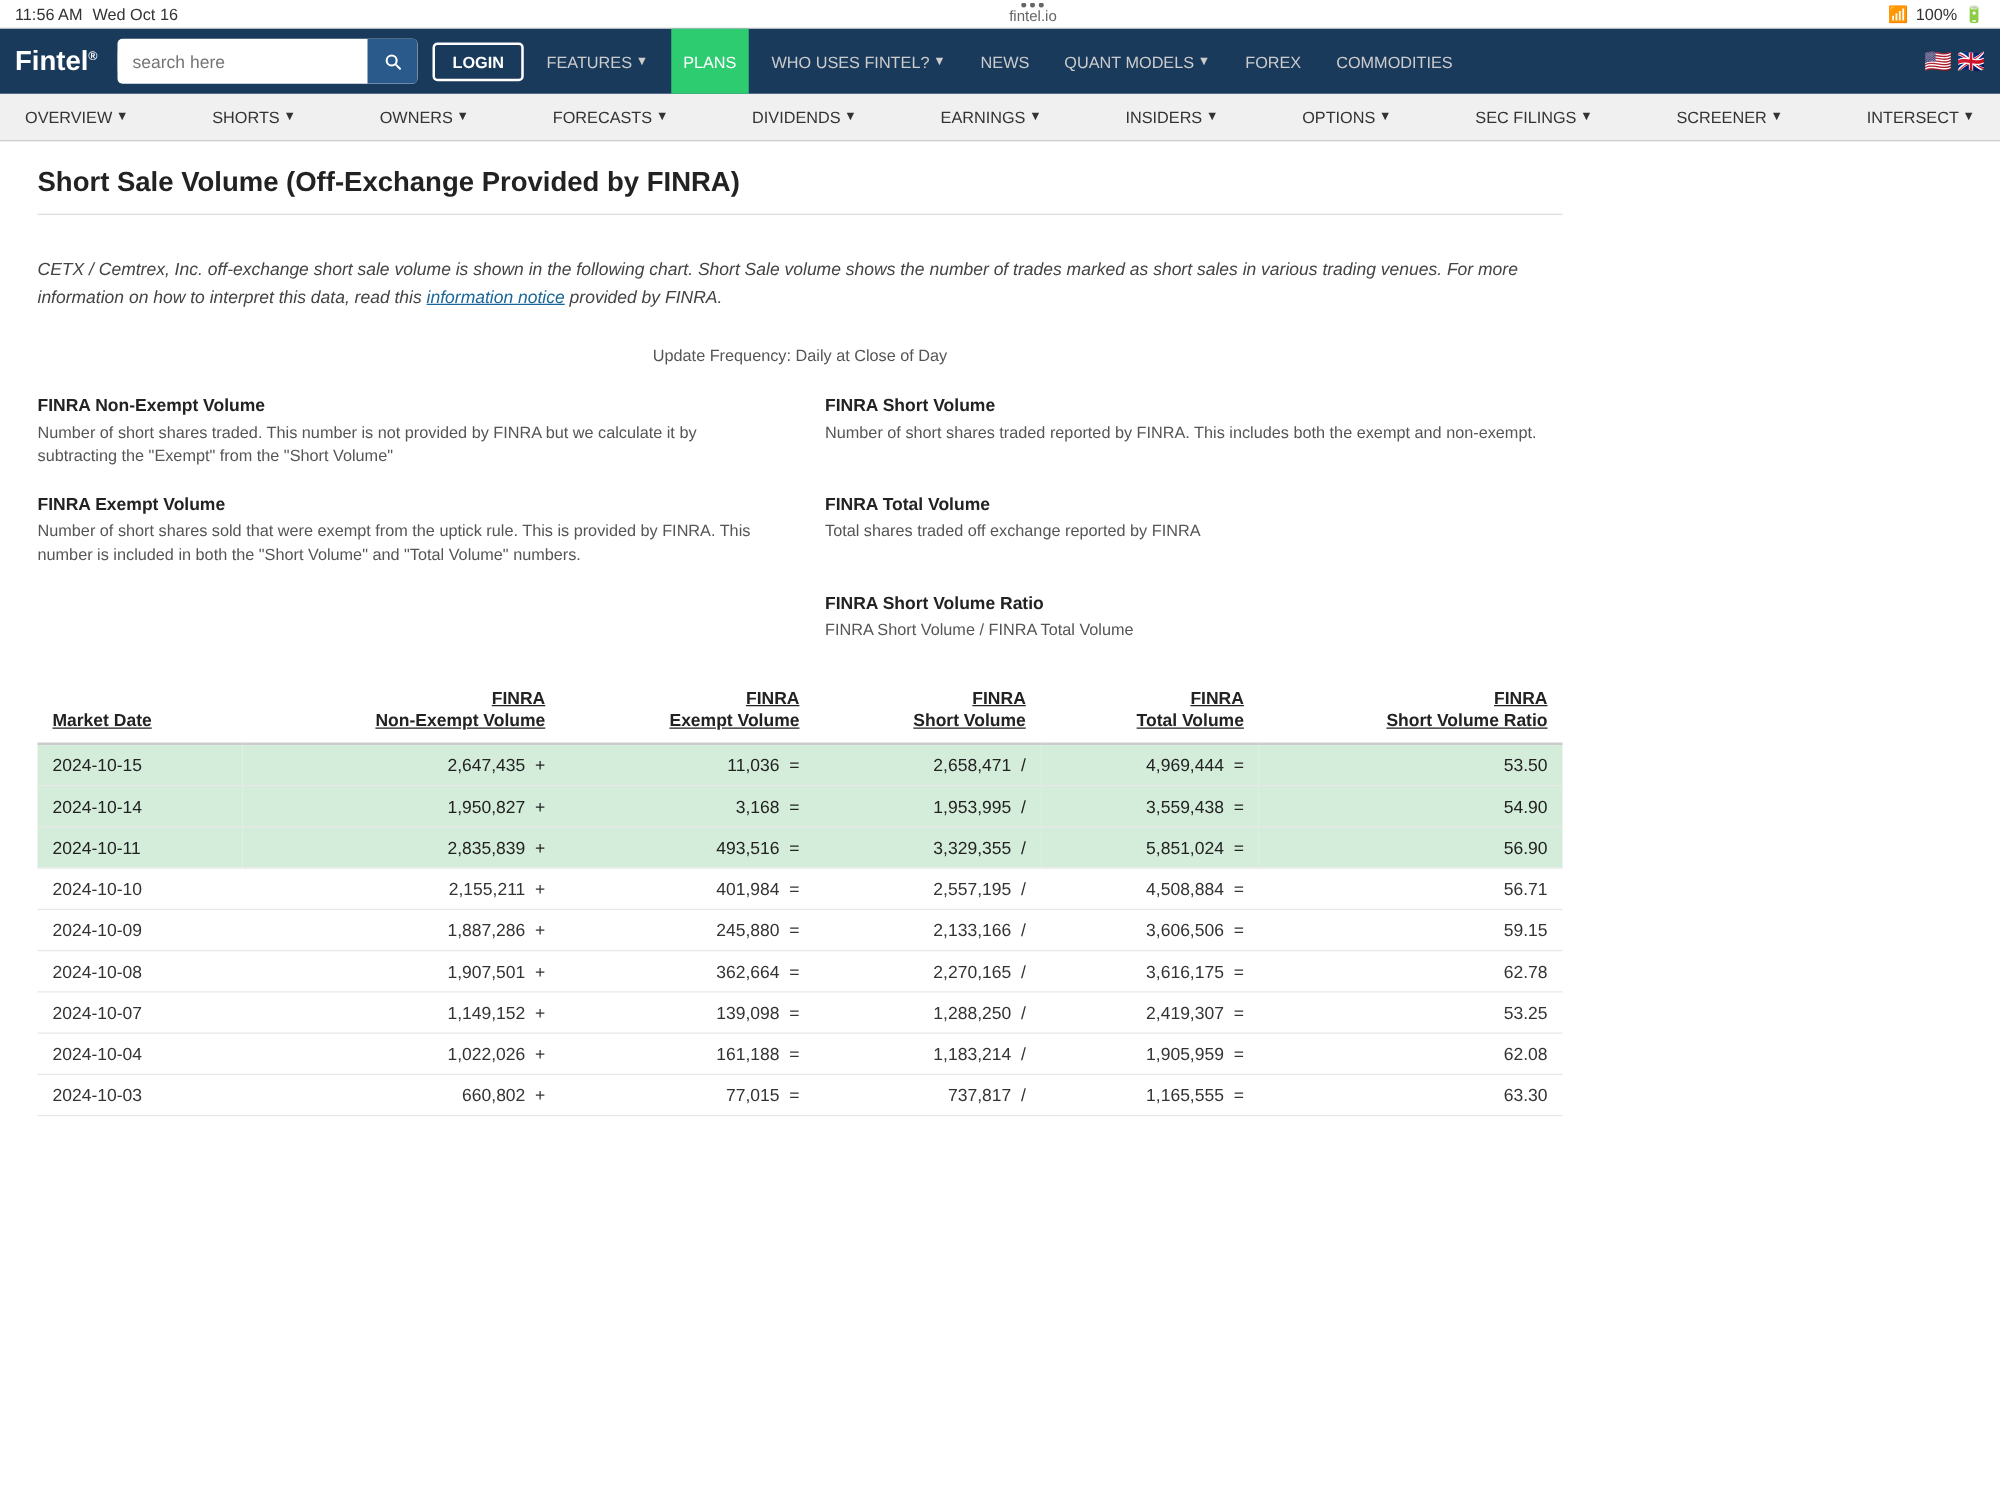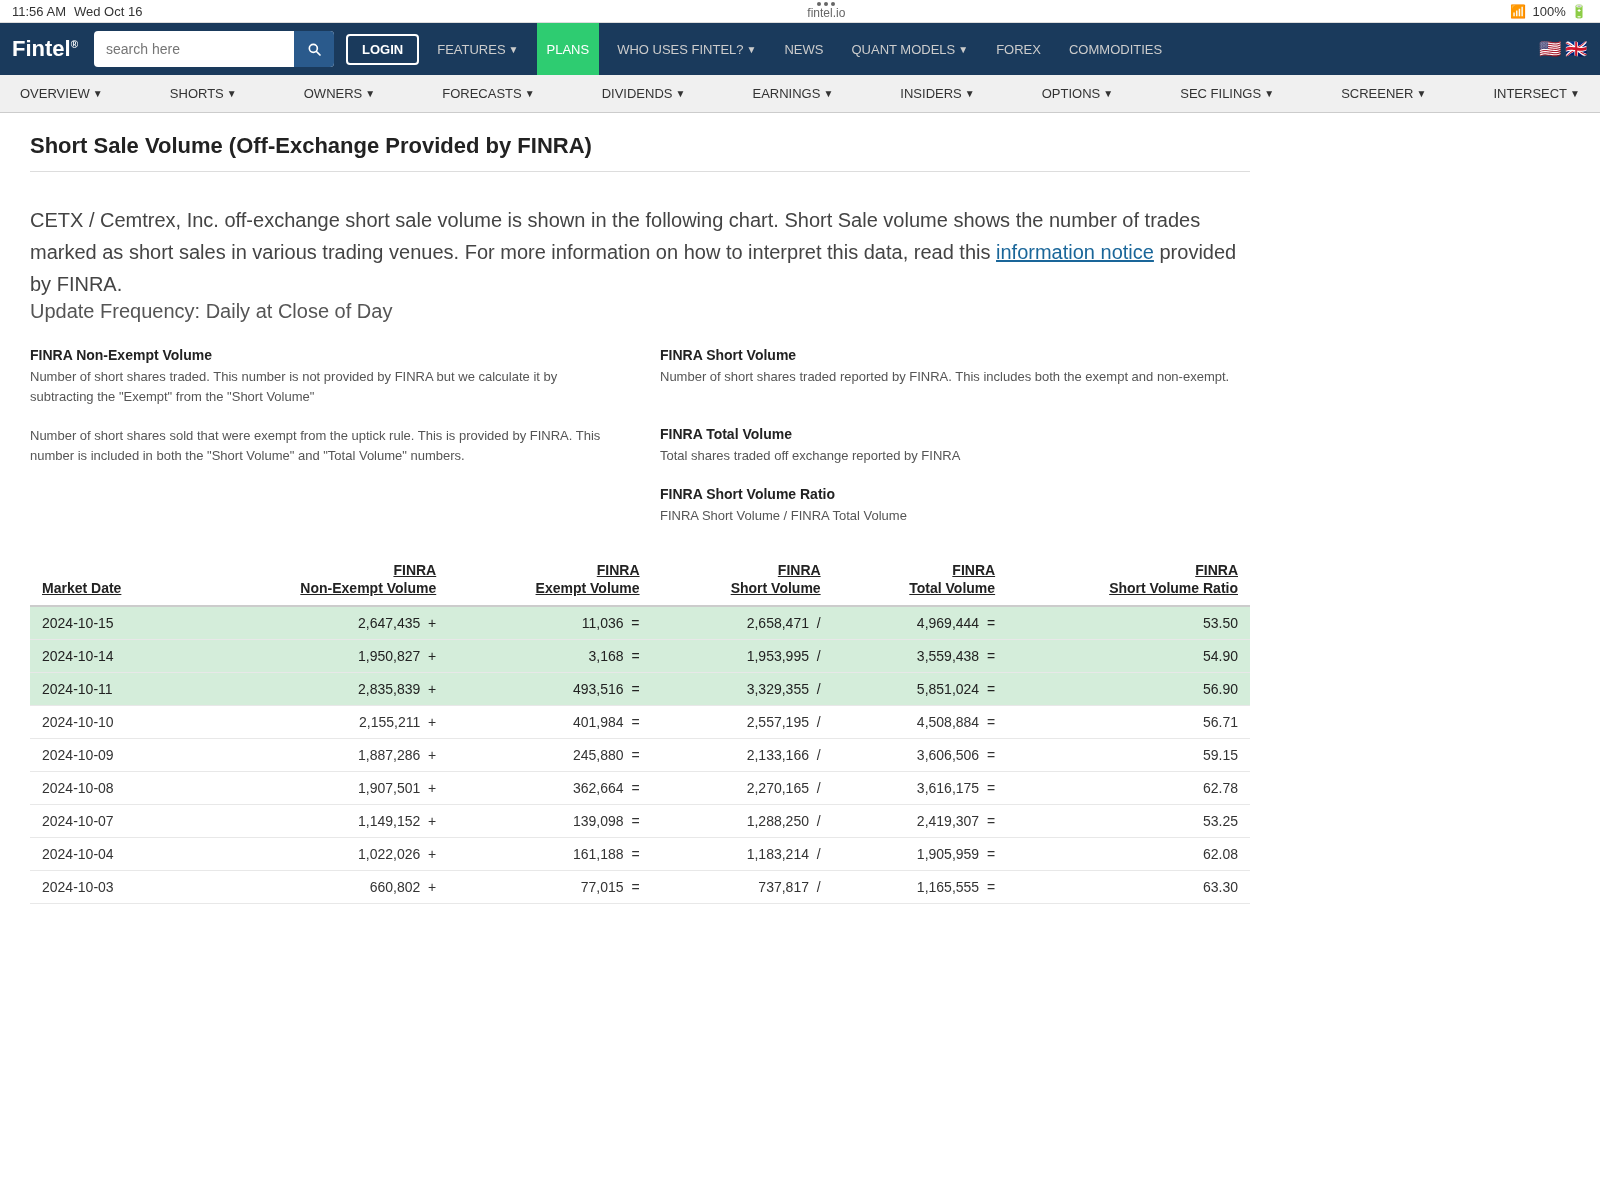--- a/index.html
+++ b/index.html
@@ -127,35 +127,37 @@
     .page-title {
       font-size: 22px;
       font-weight: 600;
       color: #222;
       margin-bottom: 32px;
       padding-bottom: 12px;
       border-bottom: 1px solid #ddd;
     }
 
     .description {
-      font-size: 20px;
+      font-size: 14px;
       color: #444;
       line-height: 1.6;
-      margin-bottom: 0;
+      margin-bottom: 28px;
+      font-style: italic;
     }
 
     .description a {
       color: #1a6699;
       text-decoration: underline;
     }
 
     .update-freq {
-      font-size: 20px;
+      font-size: 13px;
       color: #555;
       margin-bottom: 24px;
+      text-align: center;
     }
 
     
     .defs-grid {
       display: grid;
       grid-template-columns: 1fr 1fr;
       gap: 20px 40px;
       margin-bottom: 28px;
     }
     .def-item { }
@@ -329,20 +331,21 @@
   <div class="defs-grid">
     <div class="def-item">
       <div class="def-title">FINRA Non-Exempt Volume</div>
       <div class="def-text">Number of short shares traded. This number is not provided by FINRA but we calculate it by subtracting the "Exempt" from the "Short Volume"</div>
     </div>
     <div class="def-item">
       <div class="def-title">FINRA Short Volume</div>
       <div class="def-text">Number of short shares traded reported by FINRA. This includes both the exempt and non-exempt.</div>
     </div>
     <div class="def-item">
+      <div class="def-title">FINRA Exempt Volume</div>
       <div class="def-text">Number of short shares sold that were exempt from the uptick rule. This is provided by FINRA. This number is included in both the "Short Volume" and "Total Volume" numbers.</div>
     </div>
     <div class="def-item">
       <div class="def-title">FINRA Total Volume</div>
       <div class="def-text">Total shares traded off exchange reported by FINRA</div>
     </div>
     <div class="def-item"></div>
     <div class="def-item">
       <div class="def-title">FINRA Short Volume Ratio</div>
       <div class="def-text">FINRA Short Volume / FINRA Total Volume</div>

